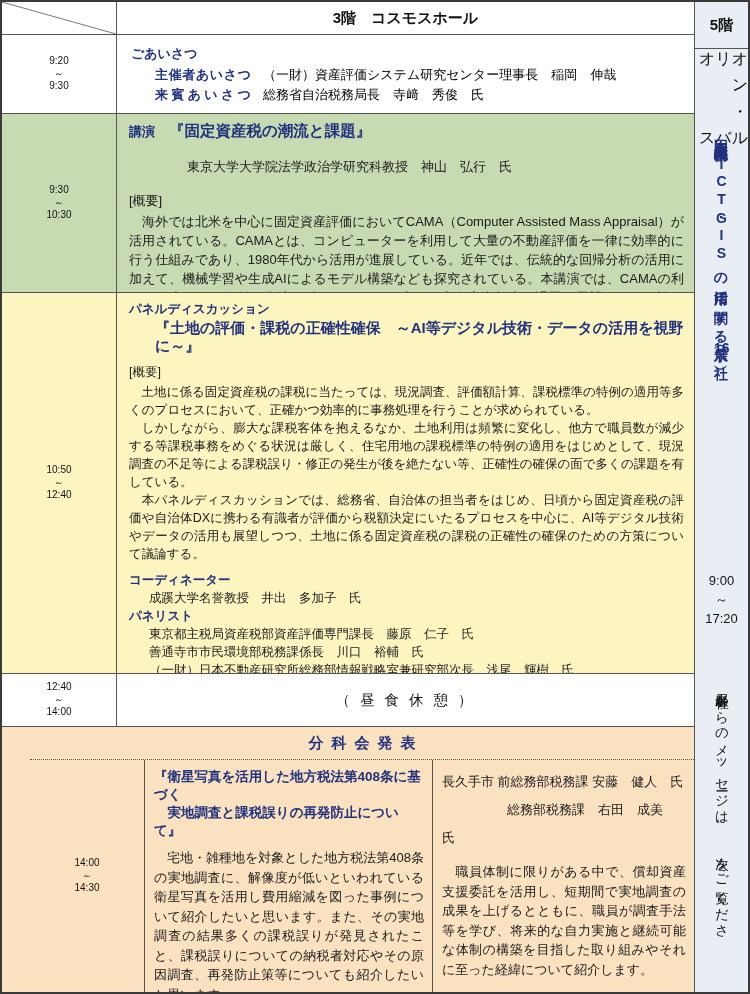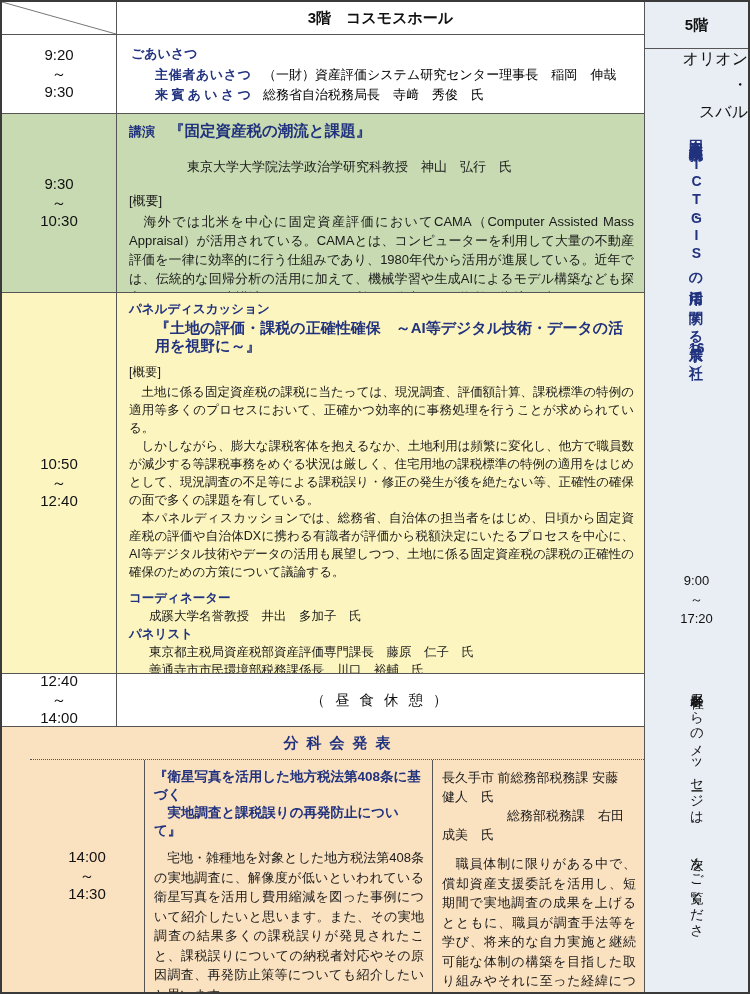--- a/index.html
+++ b/index.html
@@ -1,23 +1,23 @@
 <!DOCTYPE html>
 <html><head>
 <meta charset="utf-8">
 <style>
   * { margin:0; padding:0; box-sizing:border-box; }
   body { font-family:"Liberation Sans","DejaVu Sans",sans-serif; background:#fff; }
   .page { width:750px; height:994px; border:2px solid #3a3a3a; display:flex; overflow:hidden; background:#fff; }
-  .main { width:642px; display:flex; flex-direction:column; }
+  .main { width:692px; display:flex; flex-direction:column; }
   .sidebar { flex:1; border-left:1px solid #555; background:#e8eef4; position:relative; overflow:hidden; }
 
   .row { display:flex; border-bottom:1px solid #555; overflow:hidden; }
   .time-cell { width:115px; border-right:1px solid #555; display:flex; align-items:center; justify-content:center;
-               text-align:center; font-size:15px; line-height:1.25; white-space:pre-line; color:#111; flex-shrink:0; }
+               text-align:center; font-size:10px; line-height:1.25; white-space:pre-line; color:#111; flex-shrink:0; }
   .content-cell { flex:1; overflow:hidden; }
 
   .r-header { height:33px; }
   .corner { position:relative; }
   .corner svg { position:absolute; inset:0; width:100%; height:100%; }
   .hall { display:flex; align-items:center; justify-content:center; font-weight:bold; font-size:15px; color:#111; }
 
   .r-opening { height:79px; }
   .r-lecture { height:179px; background:#c7dab1; }
   .r-panel   { height:381px; background:#fcf5c0; }
@@ -49,21 +49,21 @@
   .lunch-cell { display:flex; align-items:center; justify-content:center; font-size:14.5px; letter-spacing:3px; color:#111; }
 
   .breakout-header { height:32px; display:flex; align-items:center; justify-content:center;
                      font-weight:bold; font-size:15px; color:#21327e; letter-spacing:8px; padding-left:8px; }
   .breakout-cols { flex:1; display:flex; border-top:1px dotted #555; overflow:hidden; }
   .bk-col { padding:8px 8px 0 9px; overflow:hidden; }
   .bk-left { width:288px; border-right:1px solid #555; flex-shrink:0; }
   .bk-right { flex:1; }
   .bk-title { font-size:13.5px; line-height:18px; white-space:pre-line; margin-bottom:8px; }
   .bk-speakers-wrap { text-align:center; margin-bottom:10px; }
-  .bk-speakers { display:inline-block; text-align:left; font-size:13px; line-height:19px; white-space:pre-line; color:#1a1a1a; }
+  .bk-speakers { display:inline-block; text-align:left; font-size:13px; line-height:28px; white-space:pre-line; color:#1a1a1a; }
   .bk-text { font-size:13px; line-height:19.5px; text-align:justify; white-space:pre-line; color:#1a1a1a; }
 
   .sb-floor { height:47px; border-bottom:1px solid #555; display:flex; align-items:center; justify-content:center;
               font-weight:bold; font-size:15px; color:#111; }
   .sb-rooms { position:absolute; top:44px; left:0; right:0; text-align:right; font-size:16px; line-height:1.65;
               white-space:pre-line; color:#111; }
   .sb-exhibit { position:absolute; top:126px; left:50%; transform:translateX(-50%);
                 writing-mode:vertical-rl; text-orientation:upright; height:430px;
                 font-size:14px; font-weight:bold; color:#21327e; letter-spacing:1.5px; }
   .tcy { text-combine-upright:all; }

